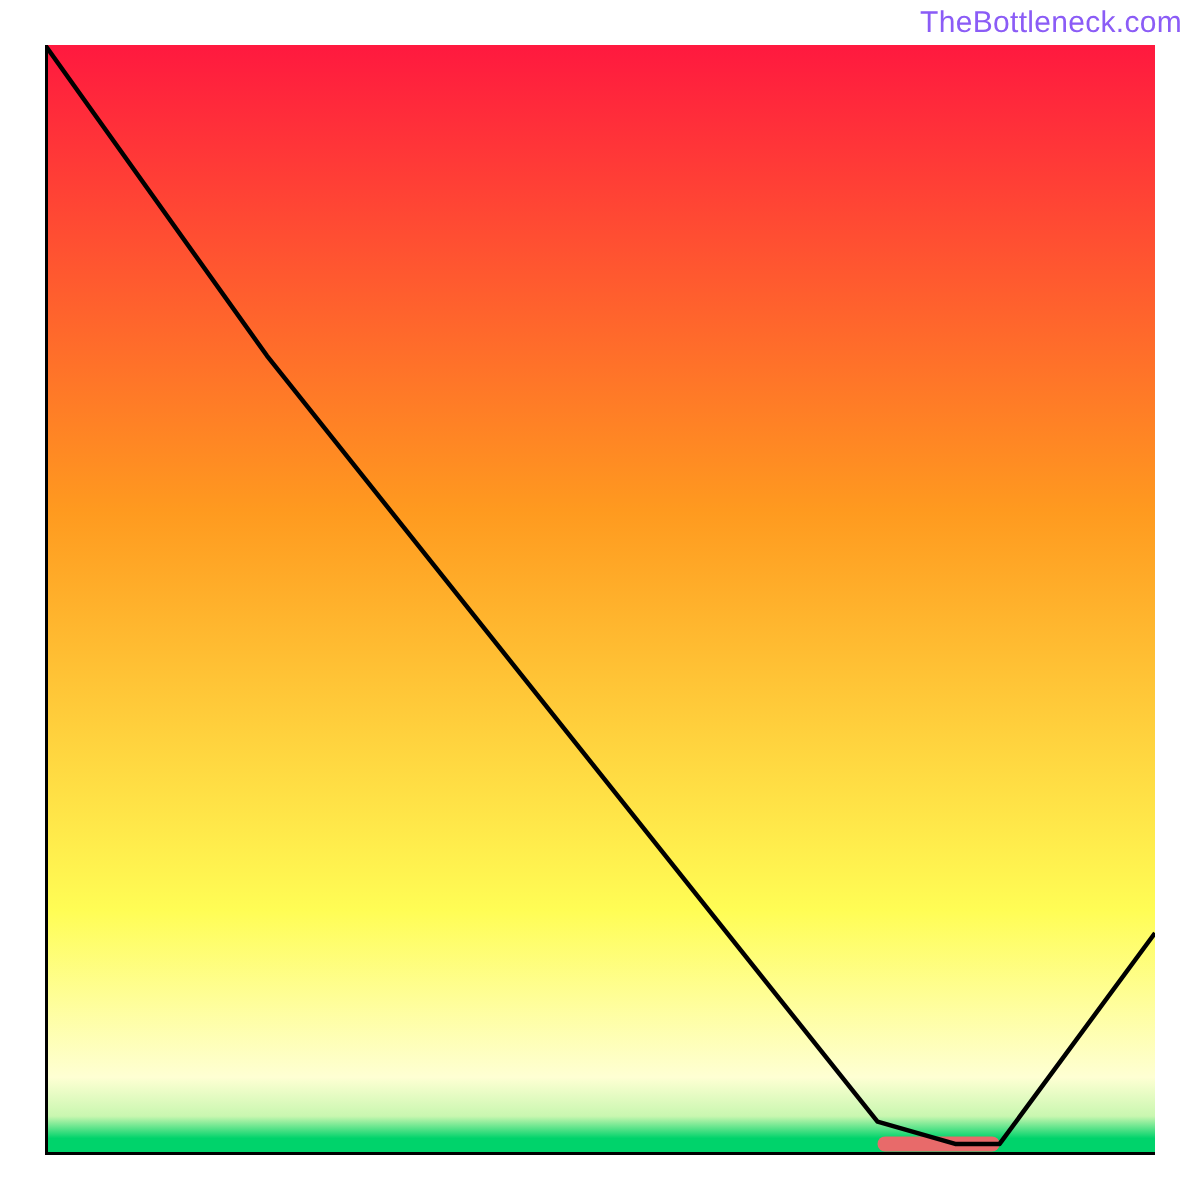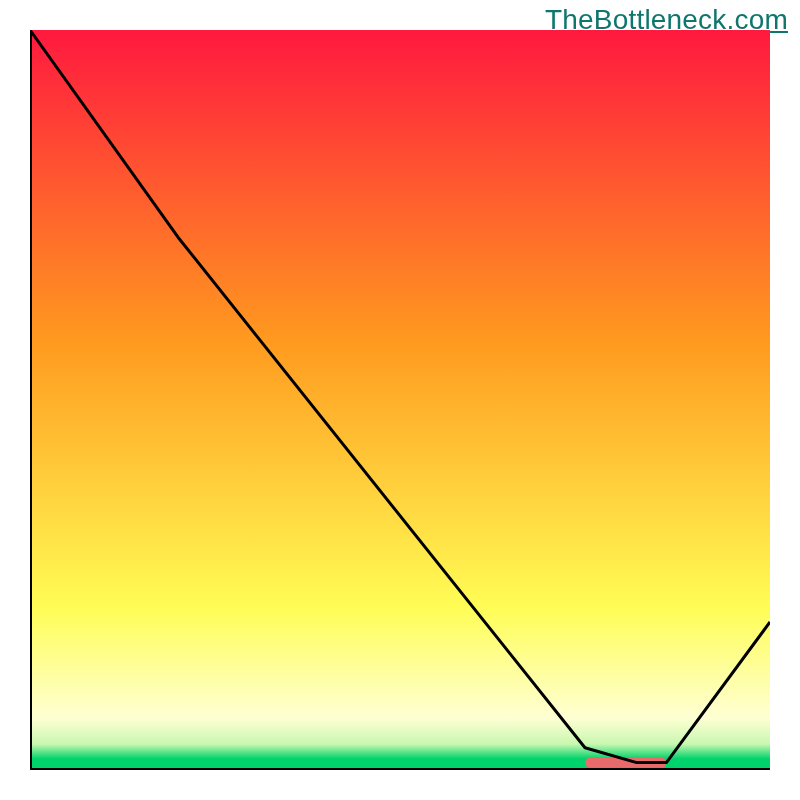--- a/index.html
+++ b/index.html
@@ -13,25 +13,24 @@
   }
   .container {
     position: relative;
     width: 800px;
     height: 800px;
   }
   .watermark {
     position: absolute;
     top: 4px;
     right: 12px;
-    font-size: 28px;
-    color: #0f766e;
+    font-size: 20px;
+    color: #8b5cf6;
     font-weight: 400;
     letter-spacing: 0.2px;
-    text-decoration: underline;
   }
   .plot {
     position: absolute;
     left: 30px;
     top: 30px;
     width: 740px;
     height: 740px;
   }
   svg {
     display: block;

